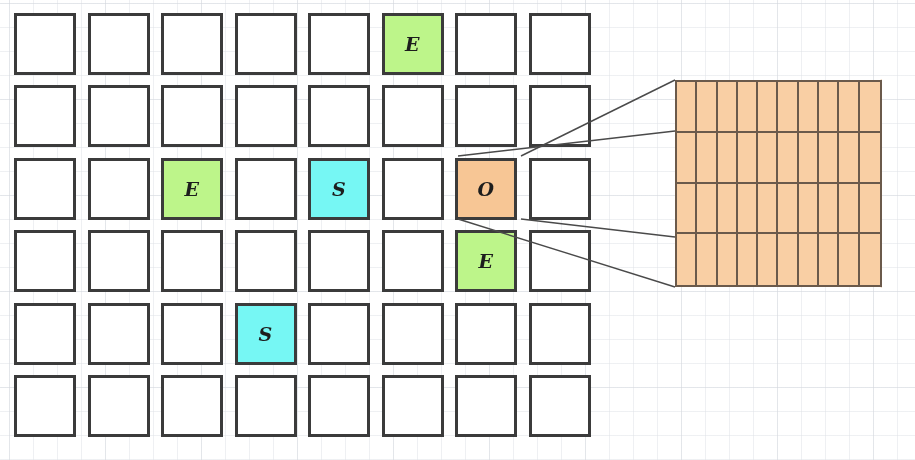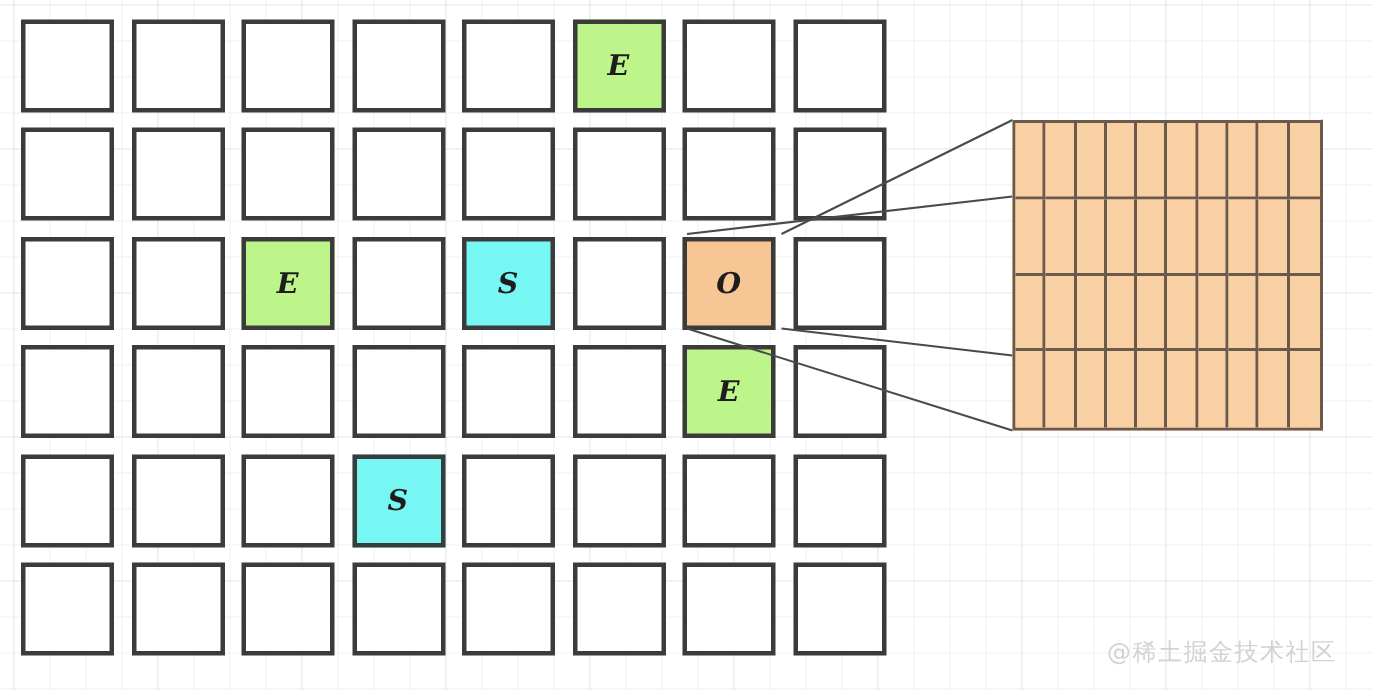--- a/index.html
+++ b/index.html
@@ -217,15 +217,14 @@
       <div class="zcell last-row" style="background: rgb(249, 207, 164); border-color: rgb(107, 90, 75);"></div>
       <div class="zcell last-row" style="background: rgb(249, 207, 164); border-color: rgb(107, 90, 75);"></div>
       <div class="zcell last-row" style="background: rgb(249, 207, 164); border-color: rgb(107, 90, 75);"></div>
       <div class="zcell last-row" style="background: rgb(249, 207, 164); border-color: rgb(107, 90, 75);"></div>
       <div class="zcell last-row" style="background: rgb(249, 207, 164); border-color: rgb(107, 90, 75);"></div>
       <div class="zcell last-row" style="background: rgb(249, 207, 164); border-color: rgb(107, 90, 75);"></div>
       <div class="zcell last-row" style="background: rgb(249, 207, 164); border-color: rgb(107, 90, 75);"></div>
       <div class="zcell last-col last-row" style="background: rgb(249, 207, 164); border-color: rgb(107, 90, 75);"></div>
     </div>
 
-  <div id="watermark">@稀土掘金技术社区</div>
 
 </div>
 
 </body></html>

